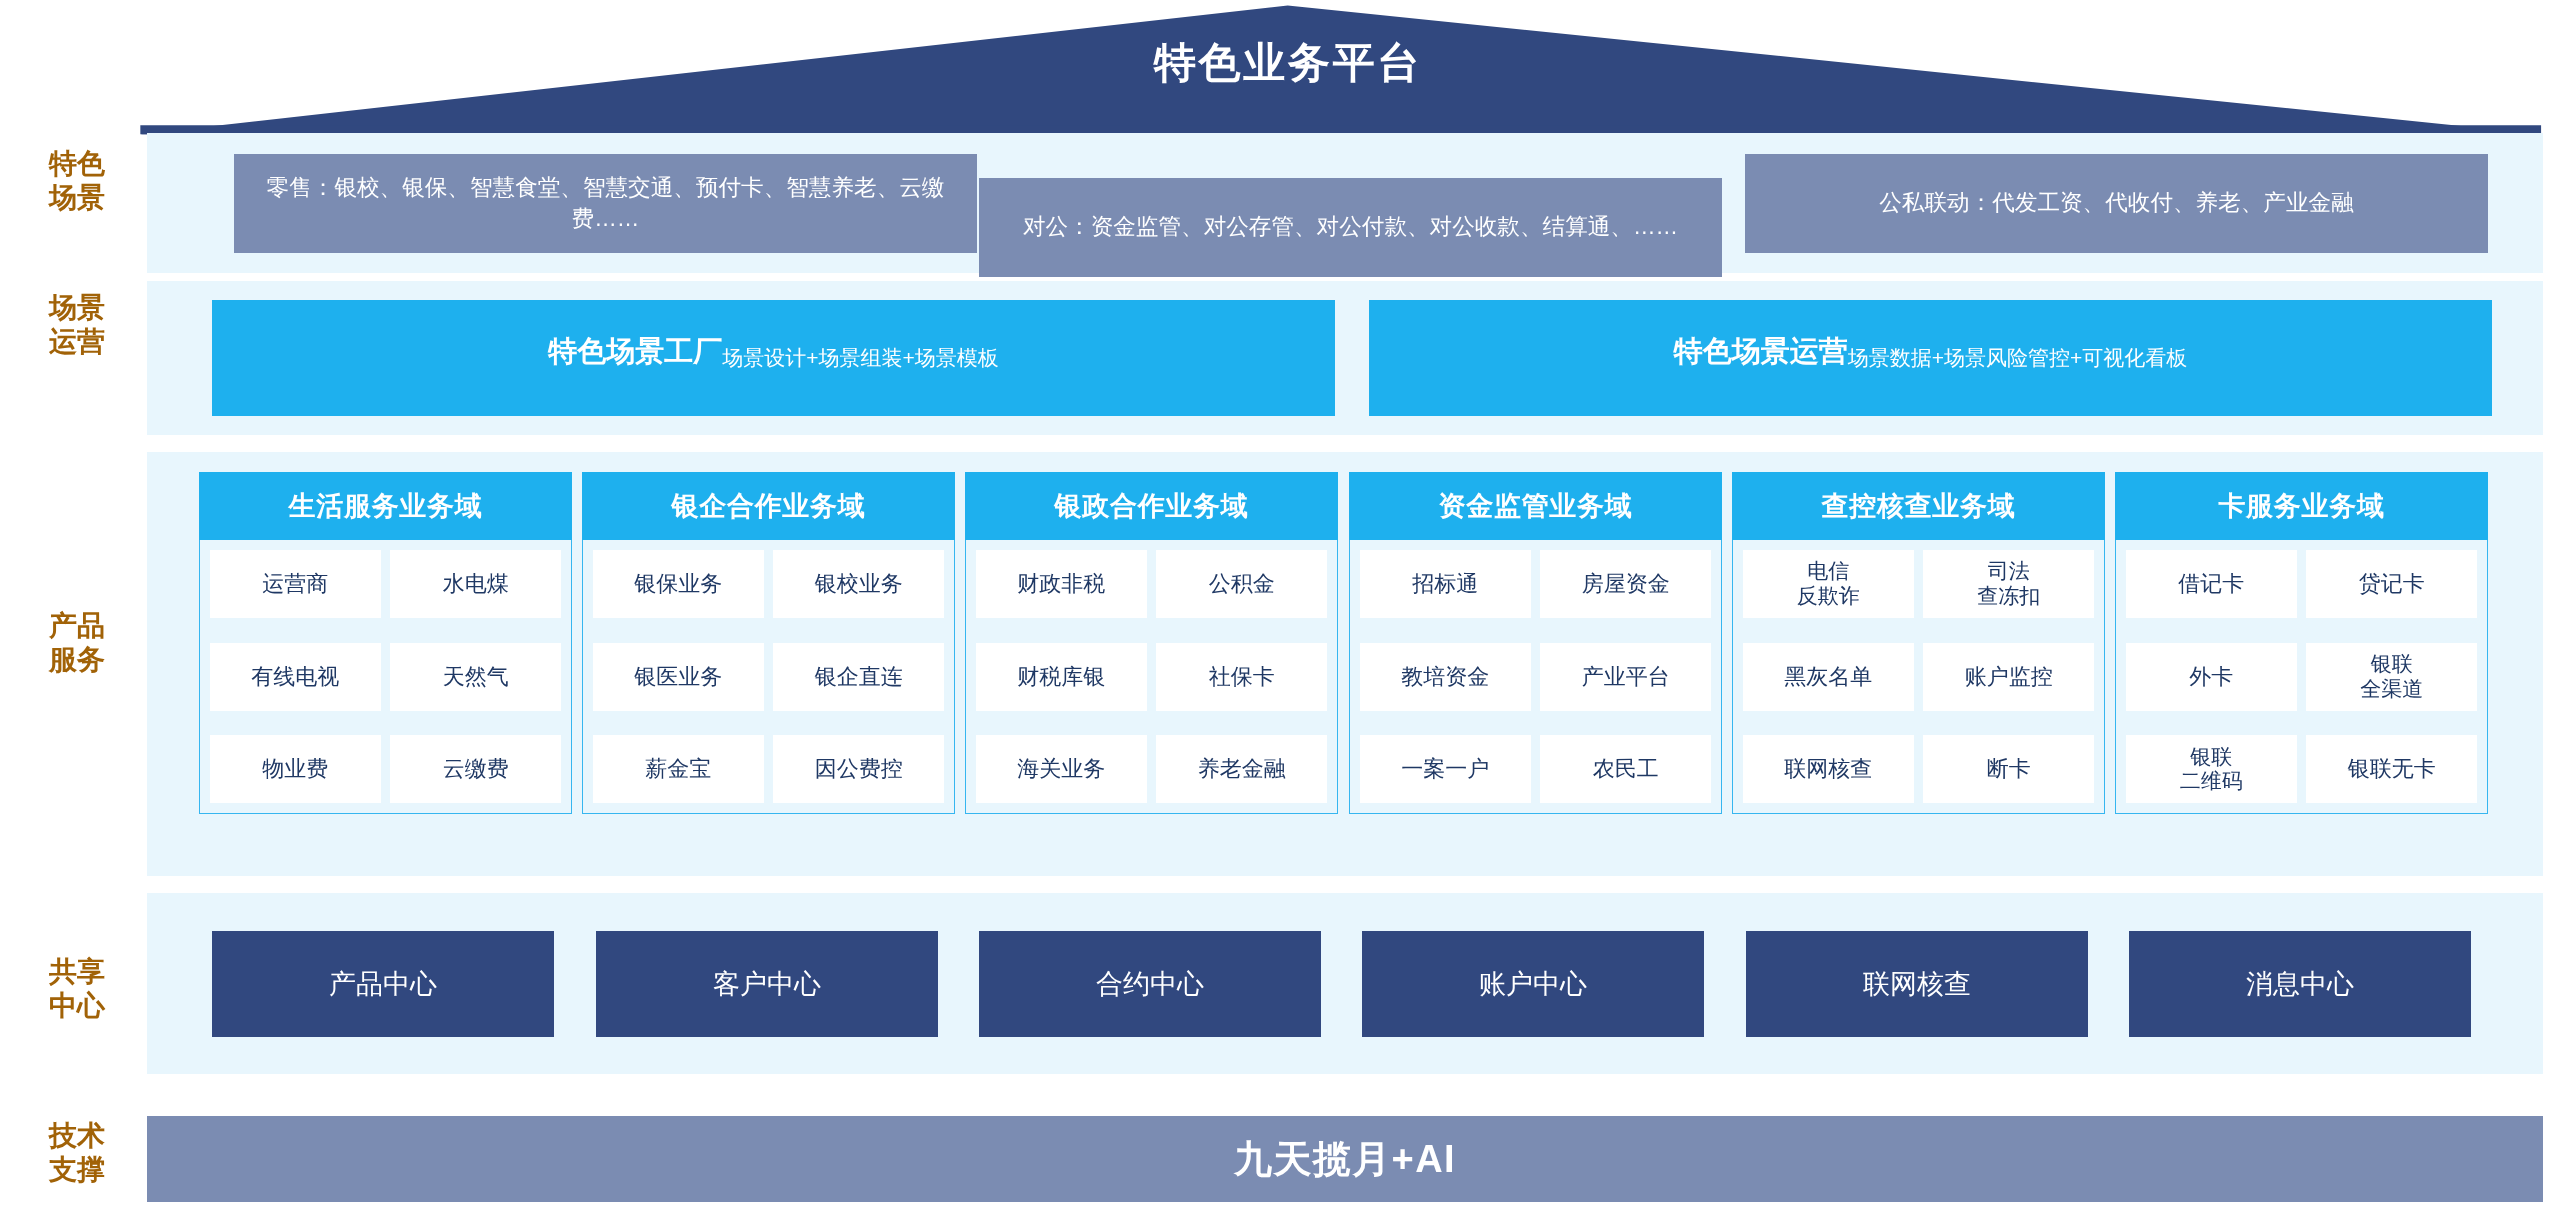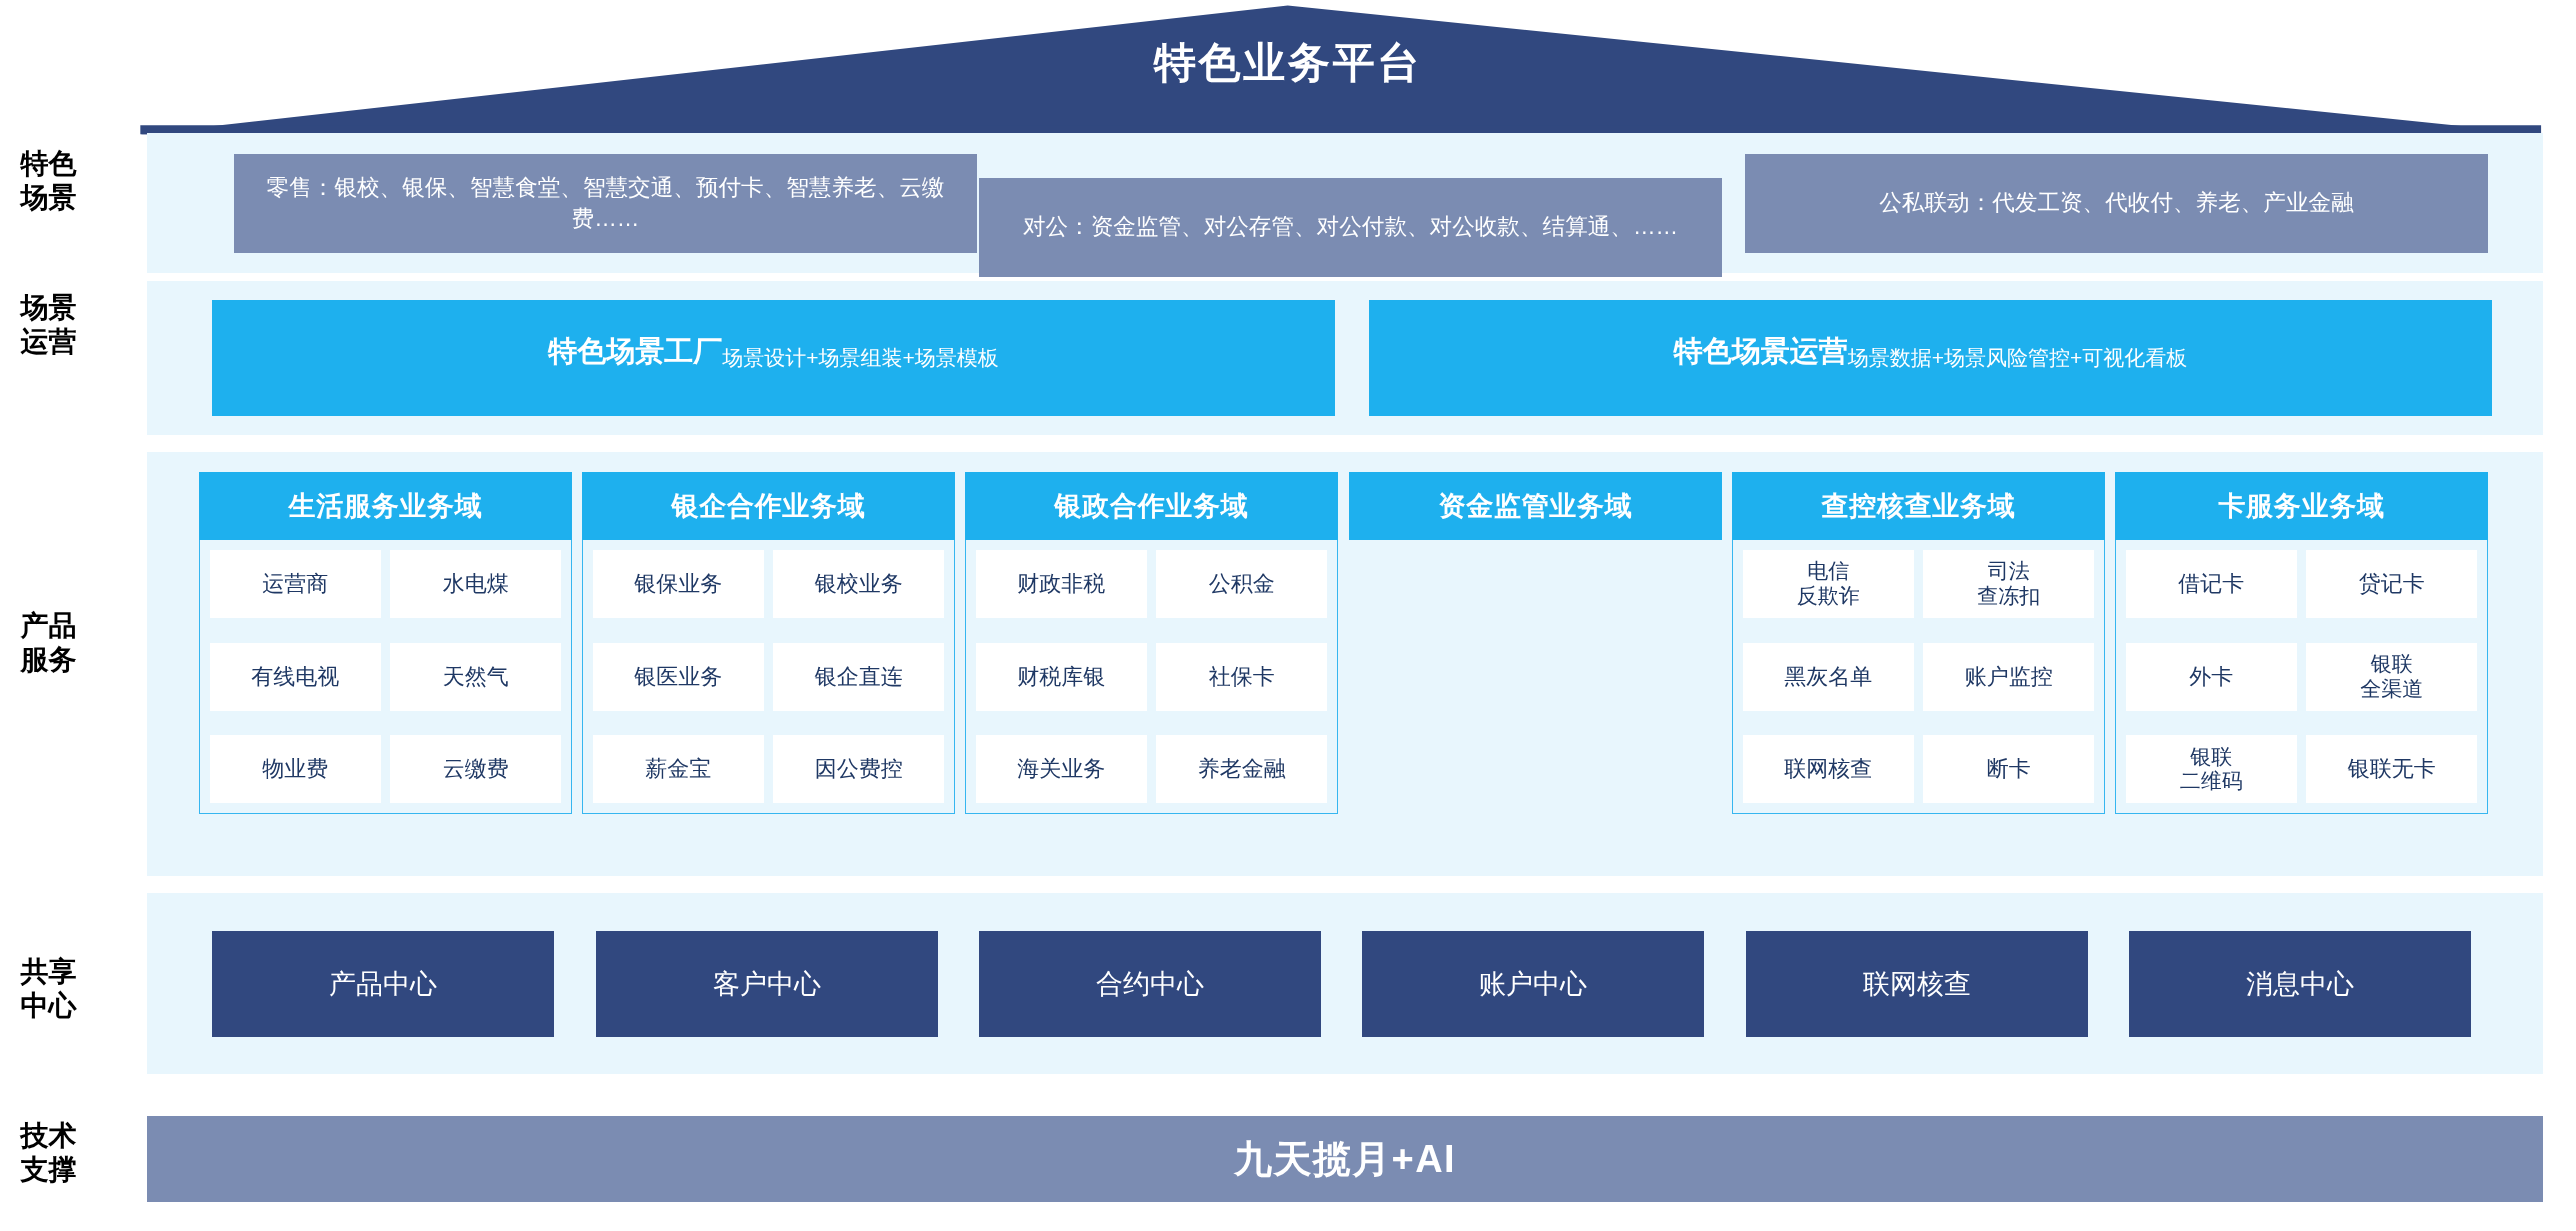--- a/index.html
+++ b/index.html
@@ -13,22 +13,22 @@
   
   .roof{position:absolute;left:0;top:0;width:2576px;height:137px;}
   .roof svg{display:block;width:2576px;height:137px;}
   .roof-title{
     position:absolute;left:0;top:42px;width:2576px;
     text-align:center;color:#ffffff;font-size:42px;font-weight:bold;
     letter-spacing:2.7px;line-height:1;
   }
 
   
-  .rail{position:absolute;left:20.5px;width:113px;
-        color:#000000;font-size:28px;font-weight:bold;line-height:1.22;}
+  .rail{position:absolute;left:20.5px;width:113px;text-align:center;
+        color:#a16207;font-size:28px;font-weight:bold;line-height:1.22;}
 
   
   .band{position:absolute;left:147px;width:2396px;background:#e8f6fd;}
 
   
   .sc-box{
     position:absolute;background:#7b8cb2;color:#ffffff;
     font-size:22.6px;line-height:1.38;font-weight:normal;
     display:flex;align-items:center;justify-content:center;
     text-align:center;padding:0 18px;box-sizing:border-box;
@@ -167,20 +167,34 @@
             <div class="cell">社保卡</div>
           </div>
           <div class="dom-row">
             <div class="cell">海关业务</div>
             <div class="cell">养老金融</div>
           </div>
         </div>
       </div>
       <div class="dom" style="left: 1349px;">
         <div class="dom-head">资金监管业务域</div>
+        <div class="dom-body">
+          <div class="dom-row">
+            <div class="cell">招标通</div>
+            <div class="cell">房屋资金</div>
+          </div>
+          <div class="dom-row">
+            <div class="cell">教培资金</div>
+            <div class="cell">产业平台</div>
+          </div>
+          <div class="dom-row">
+            <div class="cell">一案一户</div>
+            <div class="cell">农民工</div>
+          </div>
+        </div>
       </div>
       <div class="dom" style="left: 1732px;">
         <div class="dom-head">查控核查业务域</div>
         <div class="dom-body">
           <div class="dom-row">
             <div class="cell two-line">电信<br>反欺诈</div>
             <div class="cell two-line">司法<br>查冻扣</div>
           </div>
           <div class="dom-row">
             <div class="cell">黑灰名单</div>

